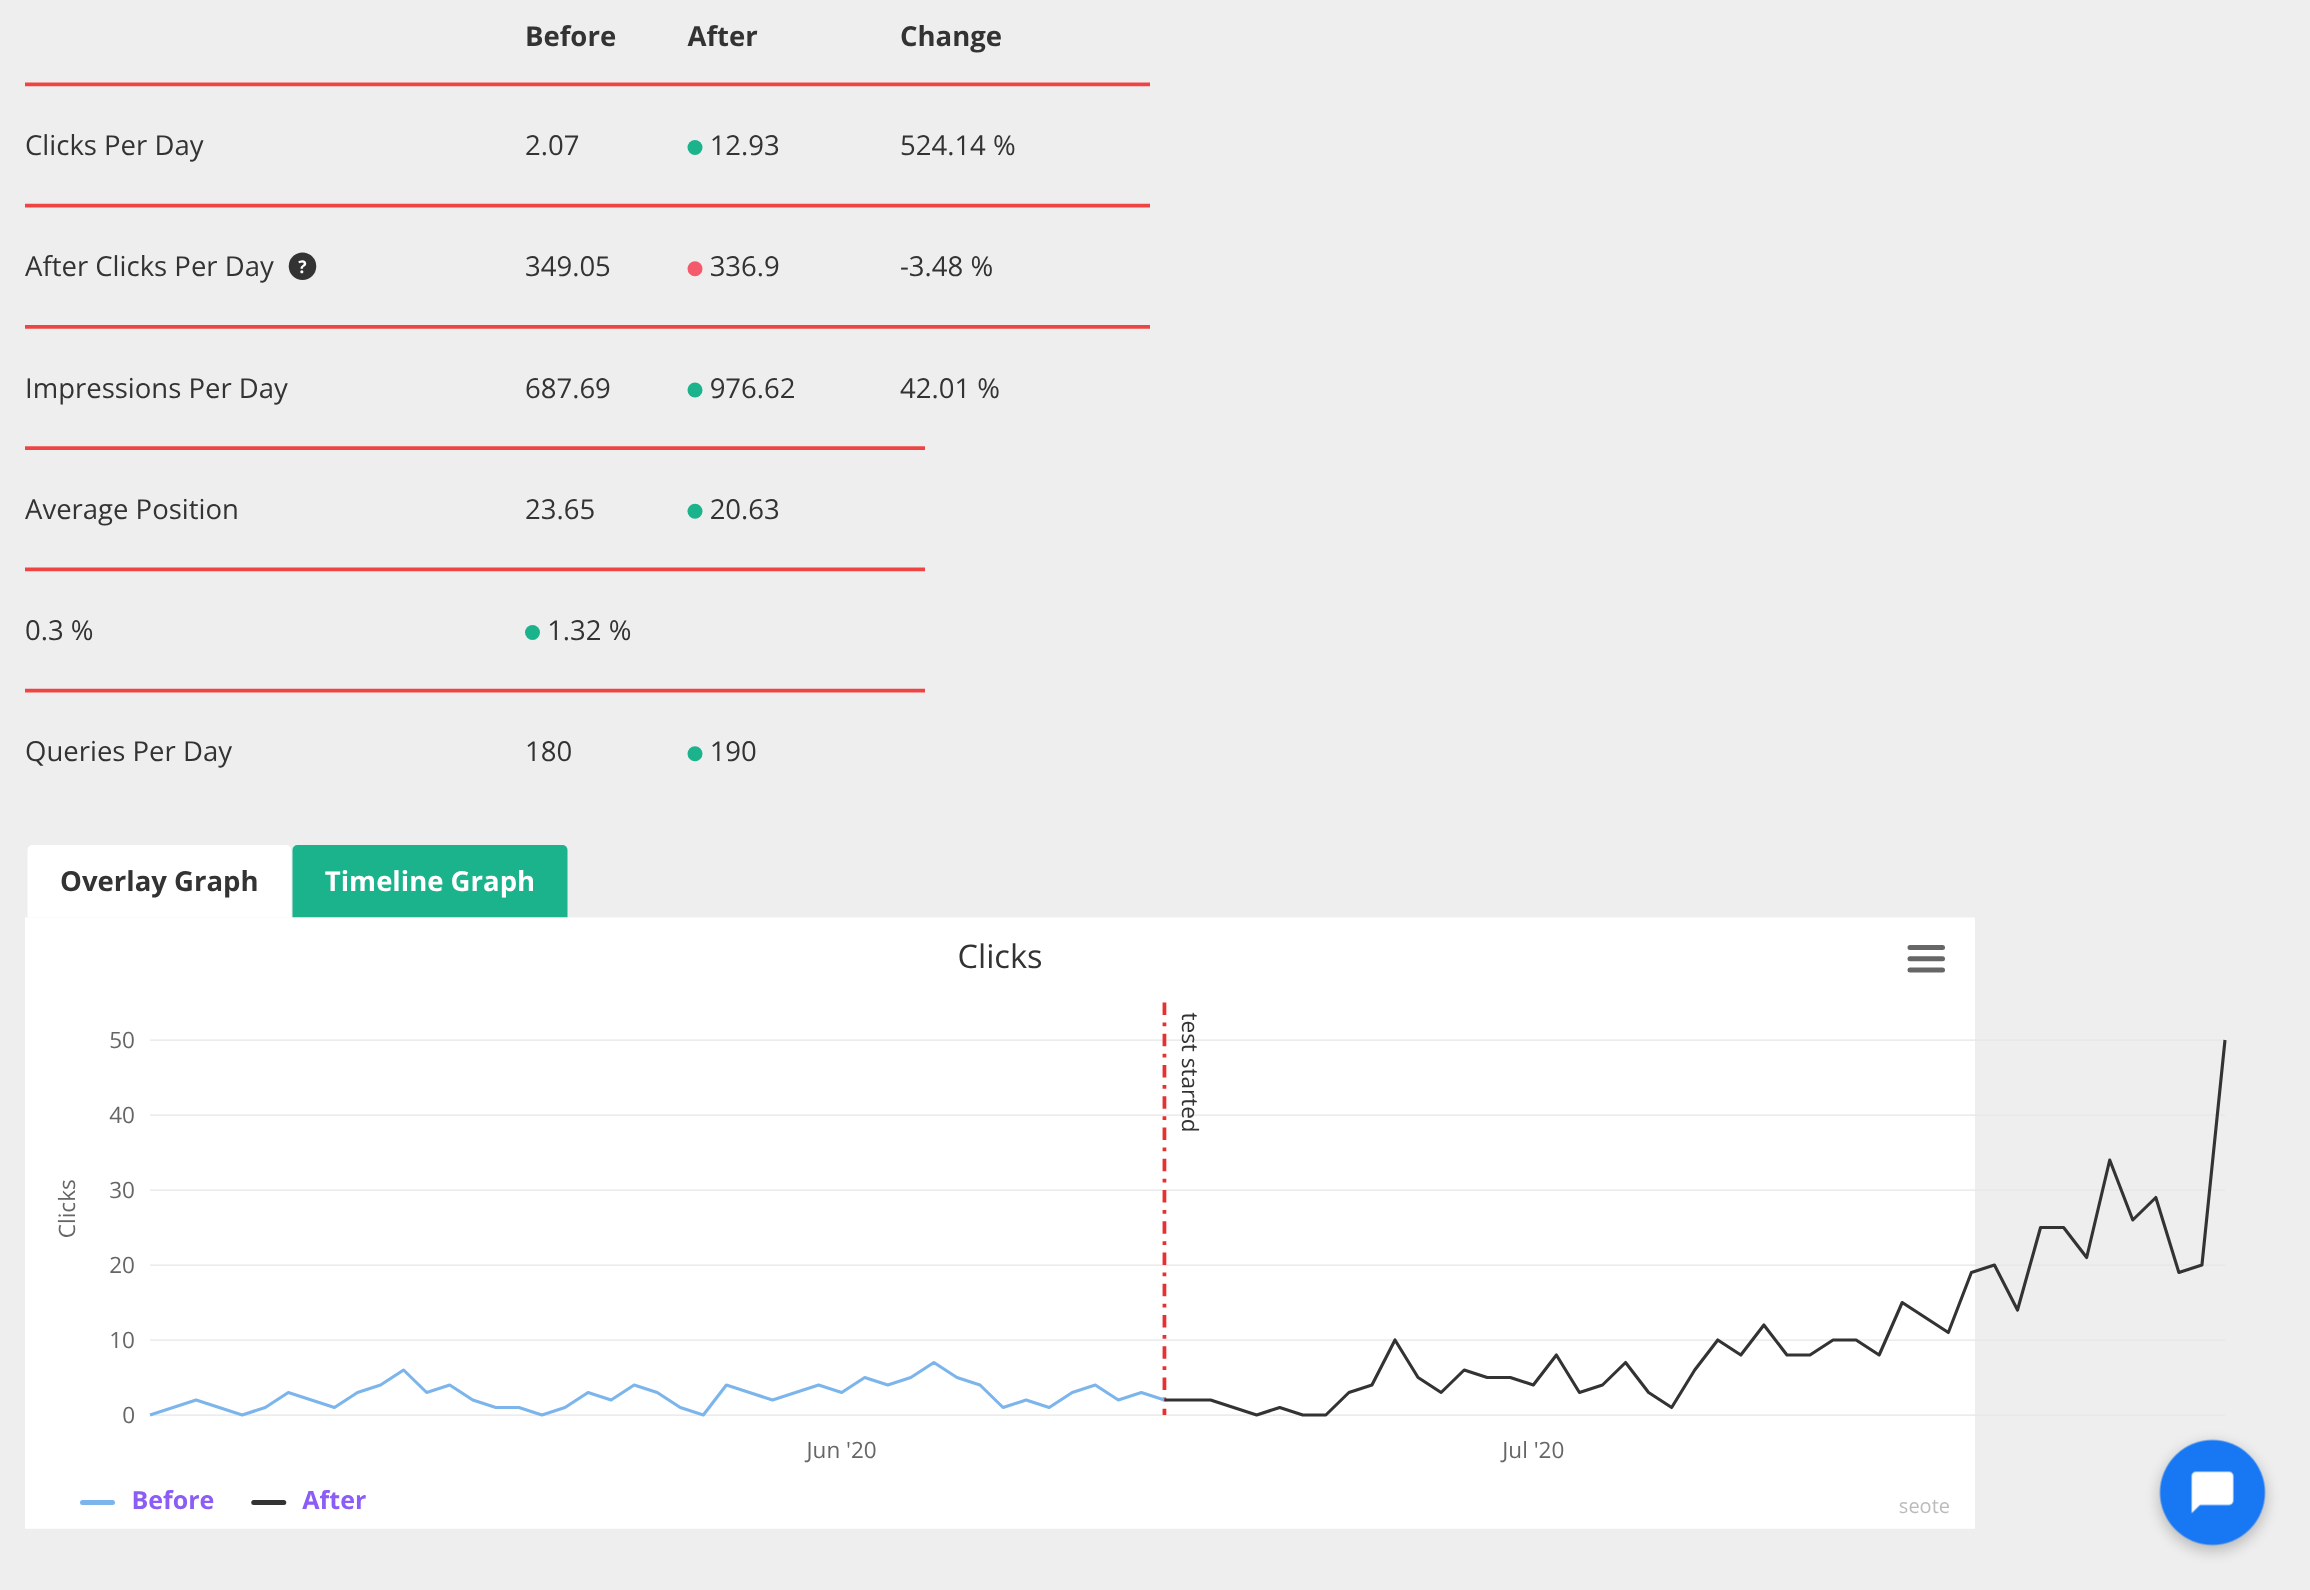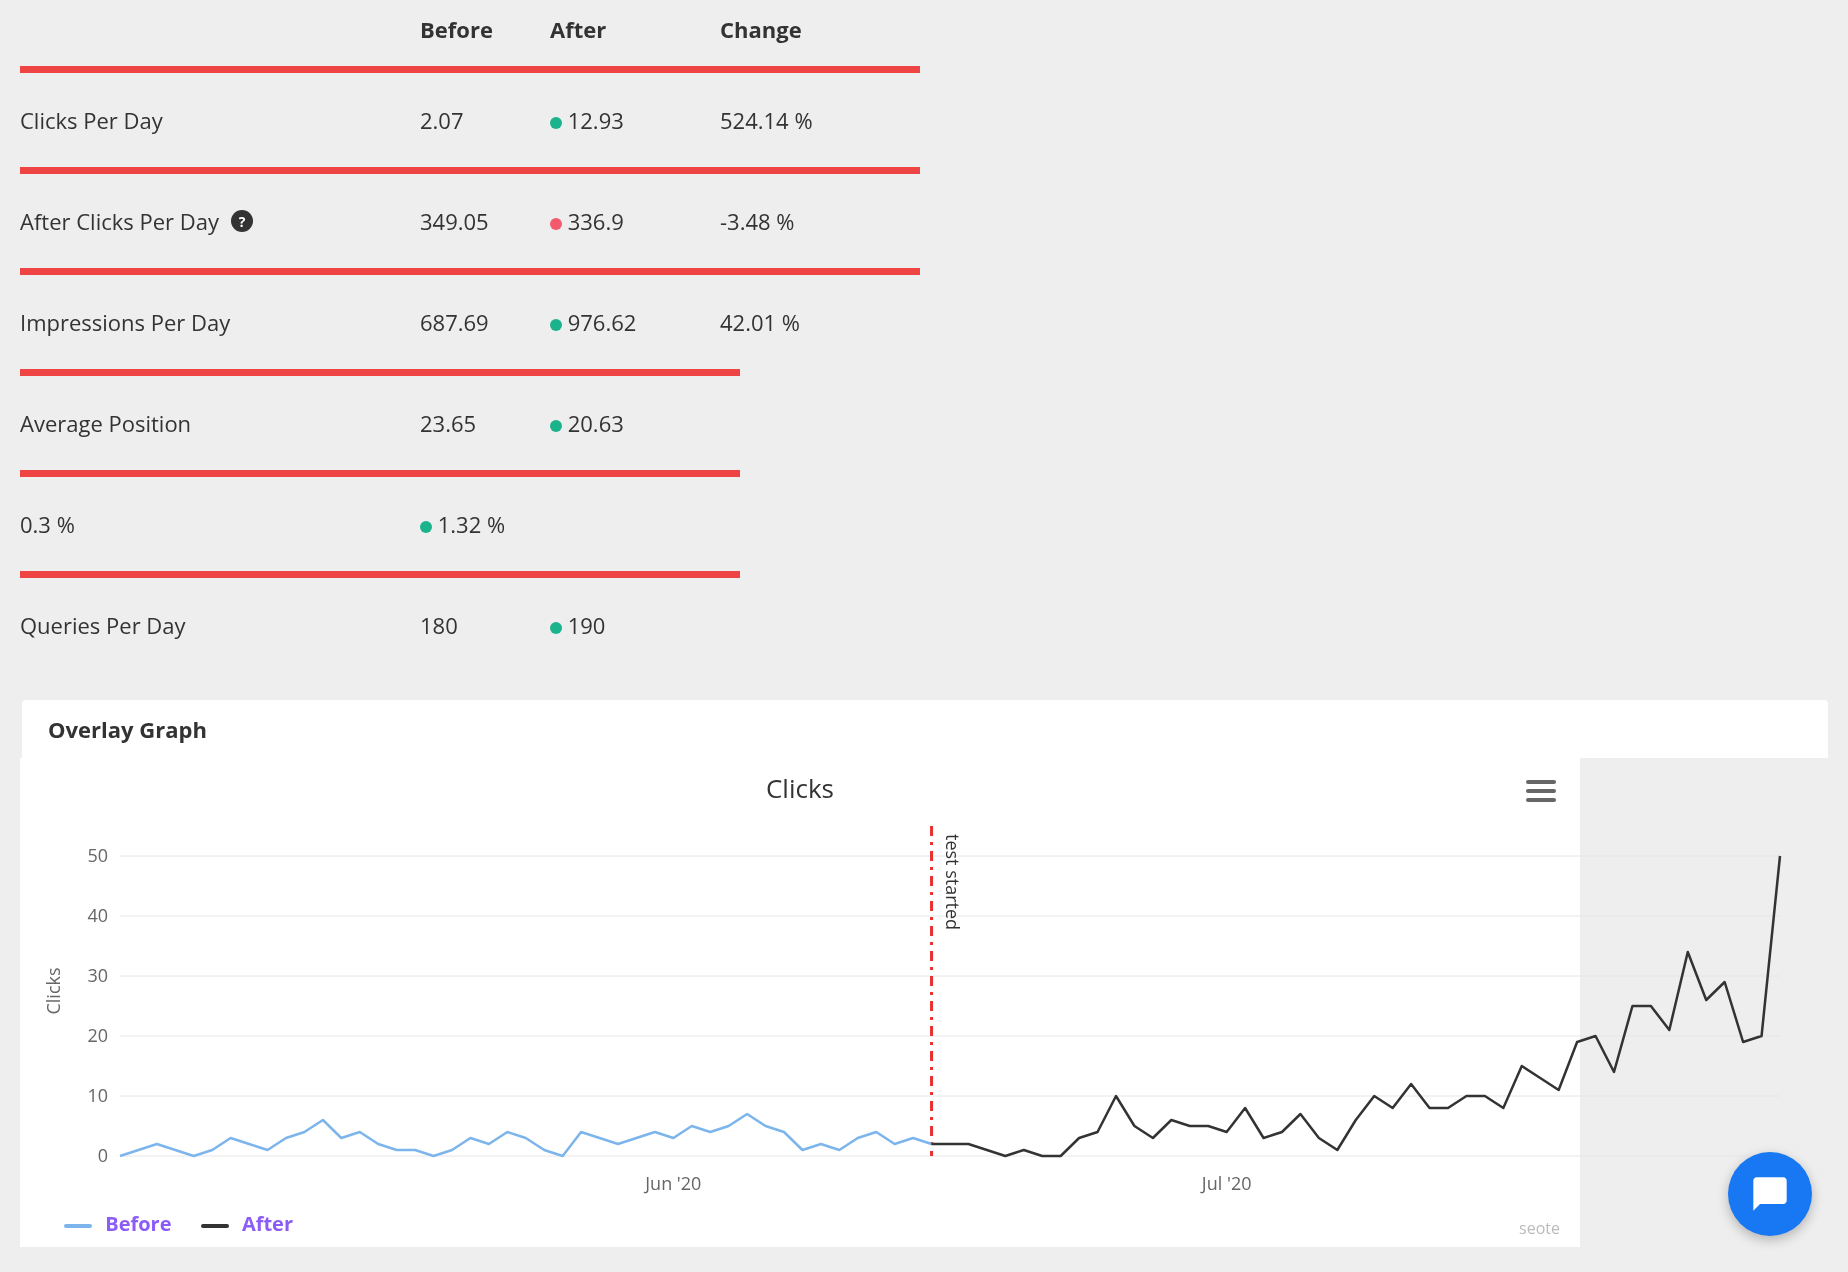--- a/index.html
+++ b/index.html
@@ -21,39 +21,39 @@
     grid-template-columns: 400px 130px 170px 180px;
     padding: 14px 0 22px 0;
     font-weight: 700;
     color: #333;
   }
   .trow {
     display: grid;
     grid-template-columns: 400px 130px 170px 180px;
     align-items: center;
     padding: 32px 0;
-    border-top: 7px solid #ef4444;
+    border-top: 3px solid #ef4444;
     color: #333;
   }
   .metric-cell { display:flex; align-items:center; gap:8px; }
   .dot {
     width: 12px; height: 12px; border-radius: 50%;
     display:inline-block;
   }
   .dot.green { background:#1bb38c; }
   .dot.red   { background:#f45a6b; }
 
   .help-icon {
     display:inline-flex; align-items:center; justify-content:center;
     width:22px; height:22px; border-radius:50%;
     background:#333; color:#fff; font-size:14px; font-weight:700;
     margin-left:4px;
   }
 
-  .tabs { display:flex; gap:1px; margin-left:2px;flex-direction:column;}
+  .tabs { display:flex; gap:1px; margin-left:2px;}
   .tab {
     background:#fff;
     padding:14px 26px;
     font-size:22px;
     font-weight:700;
     color:#333;
     border-radius:4px 4px 0 0;
     cursor:pointer;
   }
   .tab.active {
@@ -163,20 +163,21 @@
         </div>
         <div>180</div>
         <div><span class="dot green"></span><span> 190</span></div>
         <div></div>
       </div>
     </div>
 </div>
 
 <div class="tabs">
   <div class="tab" id="tab-overlay">Overlay Graph</div>
+  <div class="tab active" id="tab-timeline">Timeline Graph</div>
 </div>
 
 <div class="chart-panel">
   <div class="chart-title">Clicks</div>
   <div class="hamburger">
     <span></span>
       <span></span>
       <span></span>
   </div>
   <svg id="chart-svg" class="chart-svg" width="1760" height="400">

